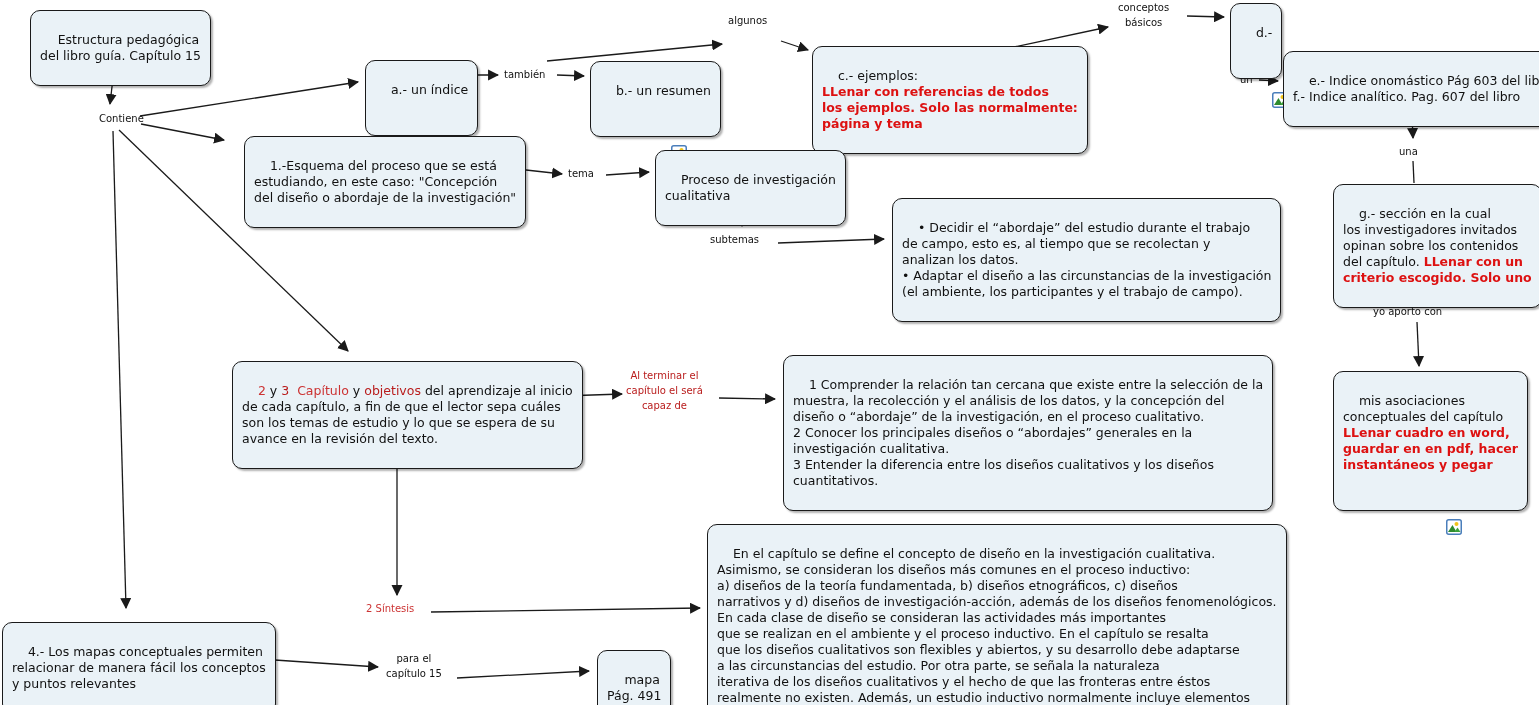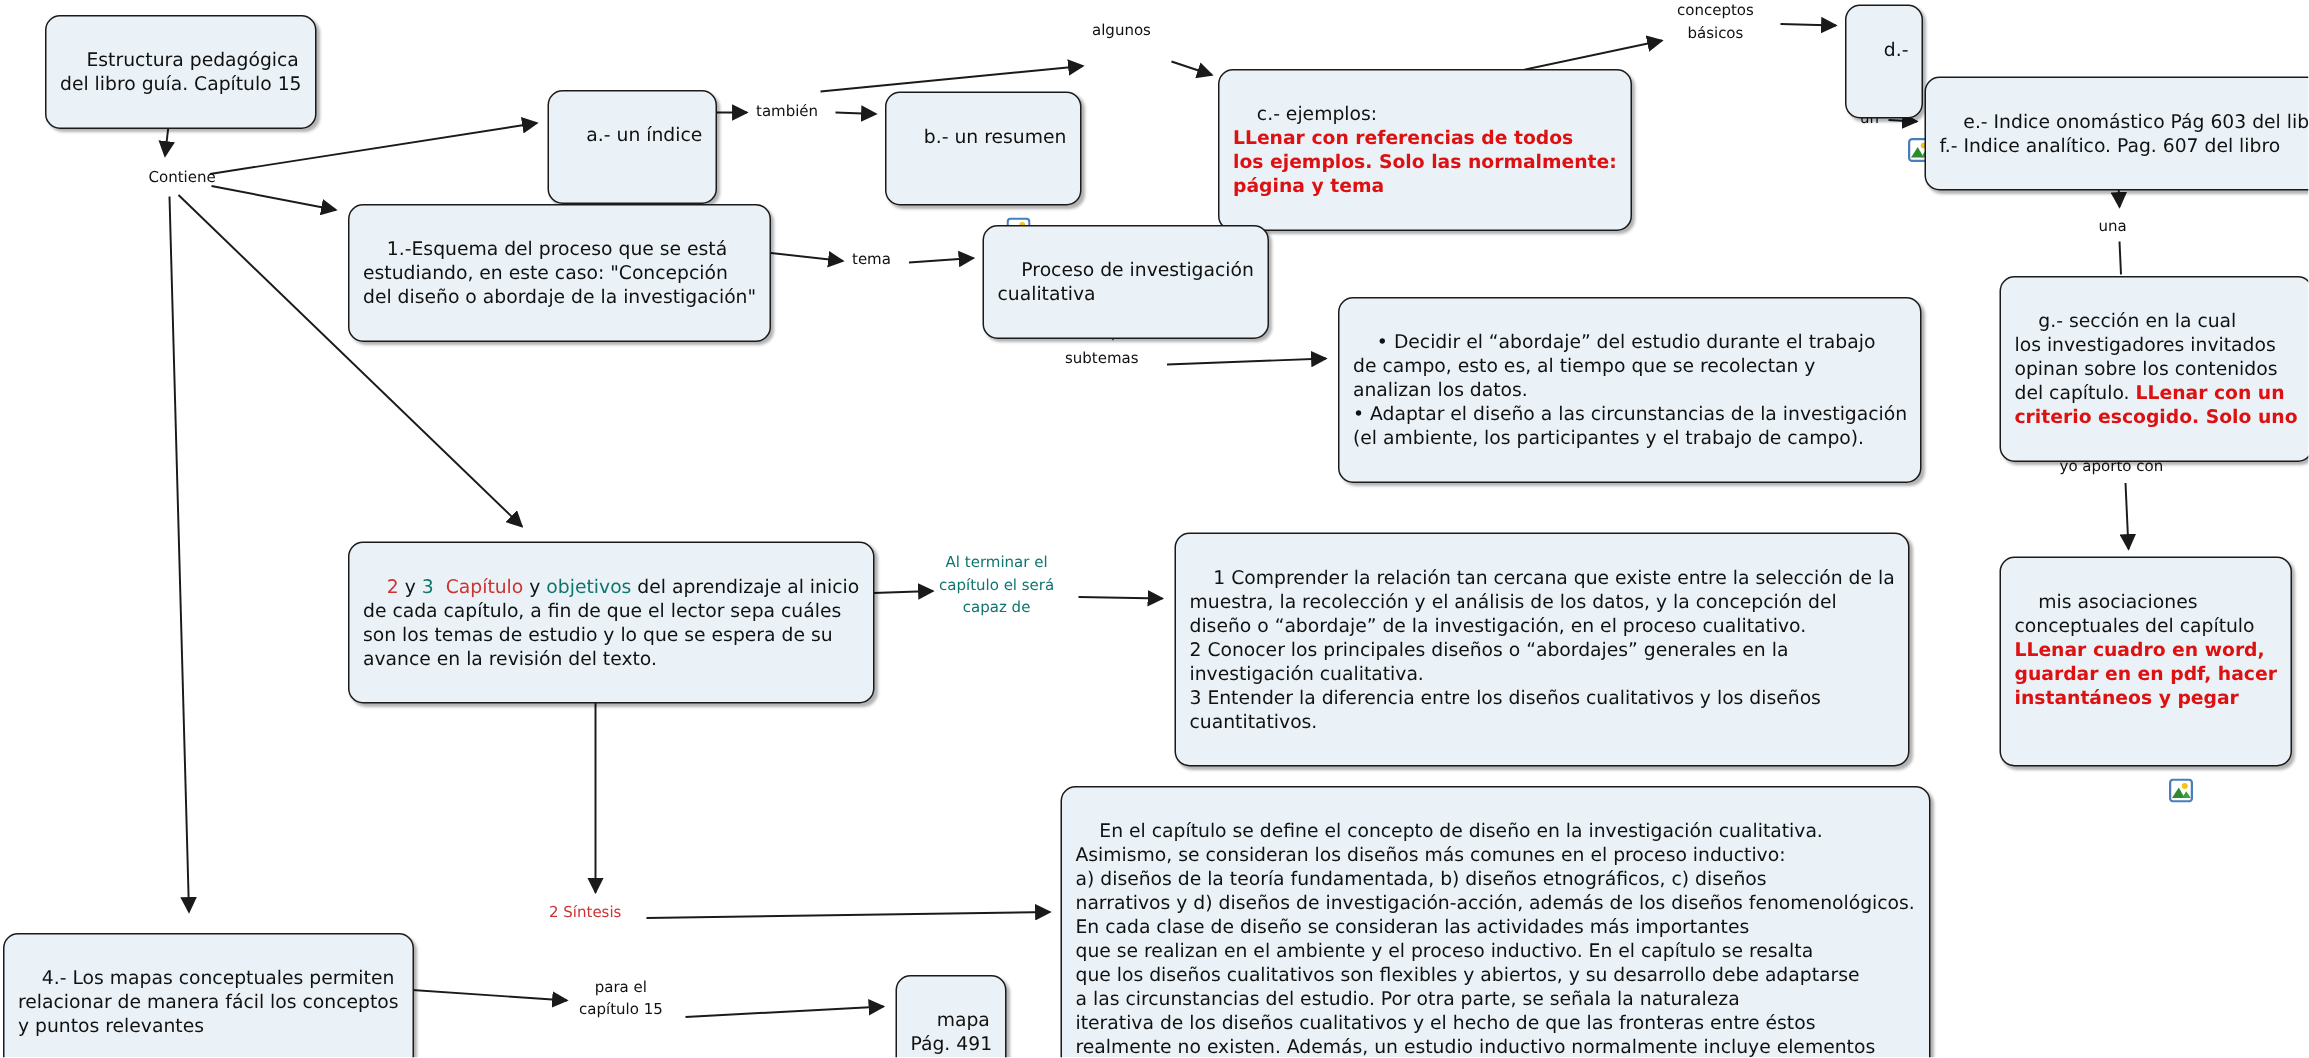--- a/index.html
+++ b/index.html
@@ -21,21 +21,21 @@
   .center{text-align:center;}
   .lbl{
     position:absolute;
     white-space:pre;
     font-size:10px;
     line-height:15px;
     color:#111111;
   }
   .em-red{color:#dd1111;font-weight:bold;}
   .t-red{color:#cc3333;}
-  .t-blue{color:#0f766e;}
+  .t-blue{color:#b91c1c;}
   .res-icon{
     position:absolute;left:50%;bottom:-9px;transform:translateX(-50%);
     width:16px;height:16px;display:block;
   }
   .res-icon.low{bottom:-14px;}
 </style>
 </head>
 <body>
 
 <div id="canvas">
@@ -164,21 +164,21 @@
     <span class="res-icon">
       <svg width="16" height="16" viewBox="0 0 16 16">
           <rect x="0.75" y="0.75" width="14.5" height="14.5" rx="2" fill="#ffffff" stroke="#4a7ebb" stroke-width="1.5"></rect>
           <circle cx="10.5" cy="5" r="2" fill="#f0c419"></circle>
           <polygon points="2,13 6.5,6 10.5,13" fill="#2e8b2e"></polygon>
           <polygon points="8.5,13 11.5,8.5 14.5,13" fill="#3aa13a"></polygon>
         </svg>
     </span>
   </div>
 
-  <div class="node" style="left:232px;top:136px">
+  <div class="node" style="left:244px;top:136px">
     <span>1.-Esquema del proceso que se está
 estudiando, en este caso: "Concepción
 del diseño o abordaje de la investigación"</span>
   </div>
 
   <div class="node" style="left:655px;top:150px">
     <span>Proceso de investigación
 cualitativa</span>
   </div>
 

